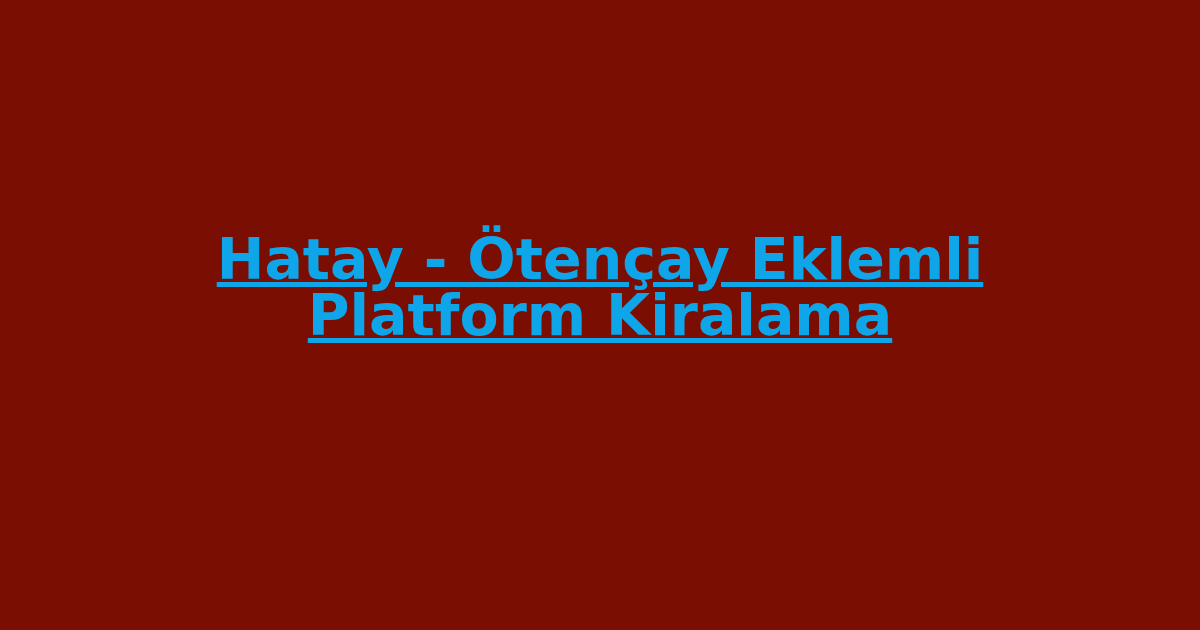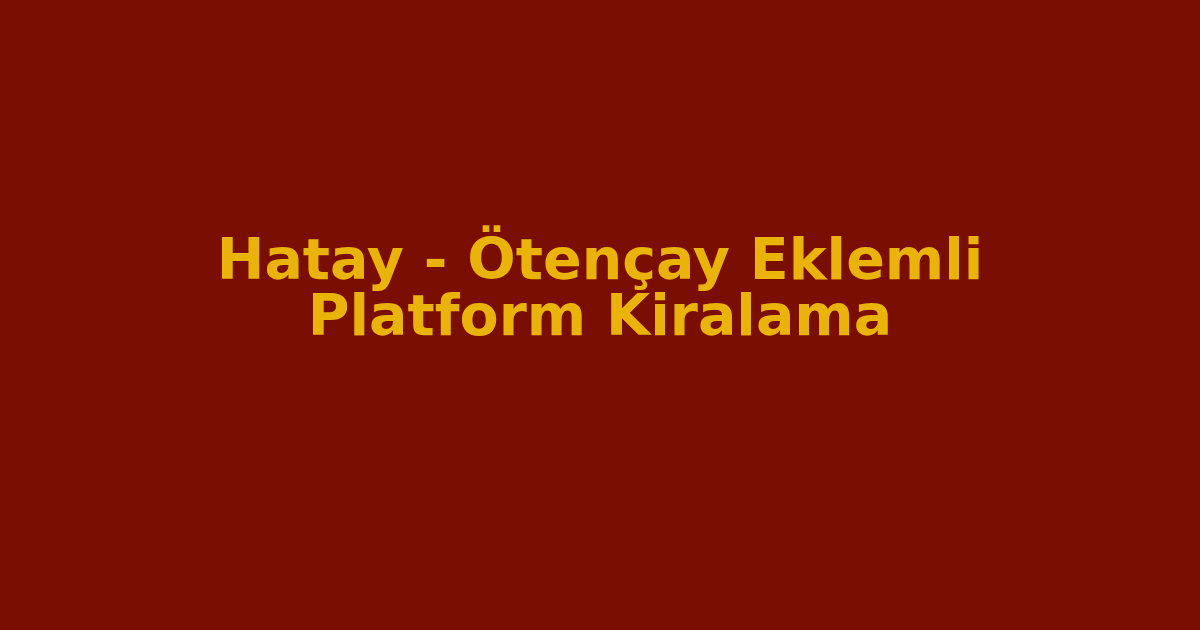--- a/index.html
+++ b/index.html
@@ -38,24 +38,25 @@
 
   .og-title {
     margin: 0;
     padding: 0 80px;
     max-width: 880px;
     font-family: "DejaVu Sans", "Liberation Sans", sans-serif;
     font-size: 57px;
     font-weight: bold;
     line-height: 56px;
     letter-spacing: 0px;
-    color: #eab308;
+    color: #0ea5e9;
     text-align: center;
     word-wrap: break-word;
     overflow-wrap: break-word;
+    text-decoration: underline;
   }
 </style>
 </head>
 <body>
 
 <div class="og-card">
 
   <div class="card-inner">
 
     <h1 class="og-title">Hatay - Ötençay Eklemli Platform Kiralama</h1>

